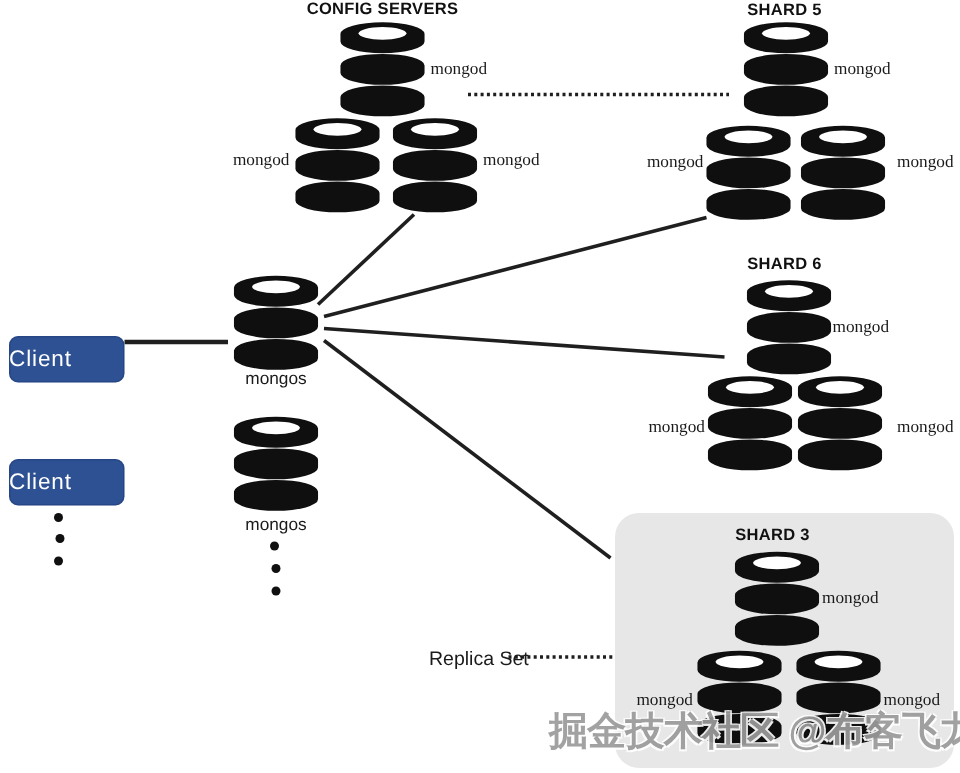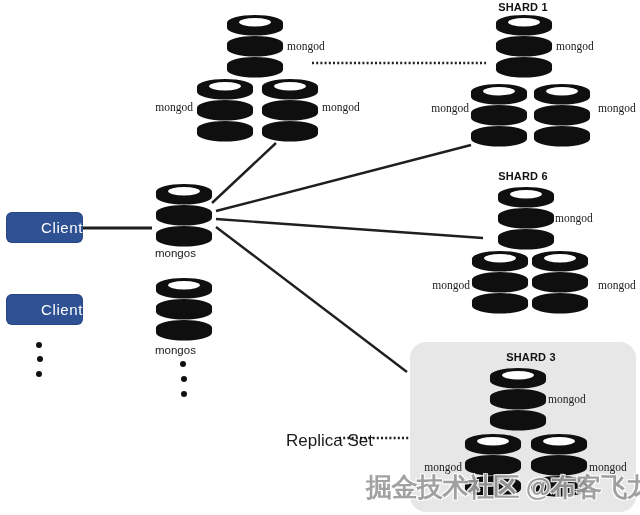--- a/index.html
+++ b/index.html
@@ -19,29 +19,30 @@
     position:absolute;font-size:11px;font-weight:bold;letter-spacing:.2px;
     text-align:center;white-space:nowrap;z-index:4;color:#111;
   }
   .shard-box{
     position:absolute;left:410px;top:342px;width:226px;height:170px;
     background:var(--shard-box,#e7e7e7);border-radius:16px;z-index:2;
   }
   .client-btn{
     position:absolute;left:6px;width:77px;height:31px;
     background:var(--client-button,#2e5193);border-radius:6px;
-    display:flex;align-items:center;justify-content:flex-end;
+    display:flex;align-items:center;justify-content:flex-start;
     color:#fff;font-size:15px;letter-spacing:.6px;z-index:3;
     box-shadow:0 0 0 1px rgba(20,40,90,.25) inset;
+    margin-top:12px;
   }
   .mongos-lbl{
-    position:absolute;width:58px;font-size:11.5px;z-index:4;
+    position:absolute;width:58px;text-align:center;font-size:11.5px;z-index:4;
   }
   .dot{position:absolute;width:6px;height:6px;border-radius:50%;background:#101010;z-index:3;}
-  .replica-lbl{position:absolute;left:286px;top:431px;font-size:17px;z-index:4;}
+  .replica-lbl{position:absolute;left:286px;top:431px;font-size:13px;z-index:4;}
   .watermark{
     position:absolute;left:366px;top:470px;z-index:9;
     font-size:26px;font-weight:bold;letter-spacing:-.5px;white-space:nowrap;
     color:var(--watermark,#9b9b9b);opacity:.92;
     text-shadow:-1px -1px 0 #fff,1px -1px 0 #fff,-1px 1px 0 #fff,1px 1px 0 #fff;
   }
 </style>
 </head>
 <body>
 
@@ -63,34 +64,35 @@
     <line x1="212" y1="203" x2="276" y2="143" stroke-width="2.4"></line>
     <line x1="216" y1="211" x2="471" y2="145" stroke-width="2.4"></line>
     <line x1="216" y1="219" x2="483" y2="238" stroke-width="2.4"></line>
     <line x1="216" y1="227" x2="407" y2="372" stroke-width="2.4"></line>
     <line x1="312" y1="63" x2="486" y2="63" stroke-width="2.4" stroke-dasharray="2 2.2"></line>
     <line x1="339" y1="438" x2="409" y2="438" stroke-width="2.4" stroke-dasharray="2 2.2"></line>
   </svg>
 
   <div class="shard-box"></div>
 
+  <div class="cluster-title" style="left:185px;top:0;width:140px">CONFIG SERVERS</div>
   <svg class="db" style="left:226px;top:14px" viewBox="0 0 60 70" preserveAspectRatio="none">
       <use href="#db-glyph"></use>
     </svg>
   <svg class="db" style="left:196px;top:78px" viewBox="0 0 60 70" preserveAspectRatio="none">
       <use href="#db-glyph"></use>
     </svg>
   <svg class="db" style="left:261px;top:78px" viewBox="0 0 60 70" preserveAspectRatio="none">
       <use href="#db-glyph"></use>
     </svg>
   <span class="lbl" style="left:287px;top:40px">mongod</span>
   <span class="lbl r" style="left:155px;top:101px;width:38px">mongod</span>
   <span class="lbl" style="left:322px;top:101px">mongod</span>
 
-  <div class="cluster-title" style="left:478px;top:1px;width:90px">SHARD 1</div>
+  <div class="cluster-title" style="left:478px;top:1px;width:90px">SHARD 5</div>
   <svg class="db" style="left:495px;top:14px" viewBox="0 0 60 70" preserveAspectRatio="none">
       <use href="#db-glyph"></use>
     </svg>
   <svg class="db" style="left:470px;top:83px" viewBox="0 0 60 70" preserveAspectRatio="none">
       <use href="#db-glyph"></use>
     </svg>
   <svg class="db" style="left:533px;top:83px" viewBox="0 0 60 70" preserveAspectRatio="none">
       <use href="#db-glyph"></use>
     </svg>
   <span class="lbl" style="left:556px;top:40px">mongod</span>
@@ -104,21 +106,21 @@
   <svg class="db" style="left:471px;top:250px" viewBox="0 0 60 70" preserveAspectRatio="none">
       <use href="#db-glyph"></use>
     </svg>
   <svg class="db" style="left:531px;top:250px" viewBox="0 0 60 70" preserveAspectRatio="none">
       <use href="#db-glyph"></use>
     </svg>
   <span class="lbl" style="left:555px;top:212px">mongod</span>
   <span class="lbl r" style="left:432px;top:279px;width:38px">mongod</span>
   <span class="lbl" style="left:598px;top:279px">mongod</span>
 
-  <div class="cluster-title" style="left:486px;top:351px;width:90px">SHARD 3</div>
+  <div class="cluster-title" style="left:470px;top:351px;width:90px">SHARD 3</div>
   <svg class="db" style="left:489px;top:367px" viewBox="0 0 60 70" preserveAspectRatio="none">
       <use href="#db-glyph"></use>
     </svg>
   <svg class="db" style="left:464px;top:433px" viewBox="0 0 60 70" preserveAspectRatio="none">
       <use href="#db-glyph"></use>
     </svg>
   <svg class="db" style="left:530px;top:433px" viewBox="0 0 60 70" preserveAspectRatio="none">
       <use href="#db-glyph"></use>
     </svg>
   <span class="lbl" style="left:548px;top:393px">mongod</span>

